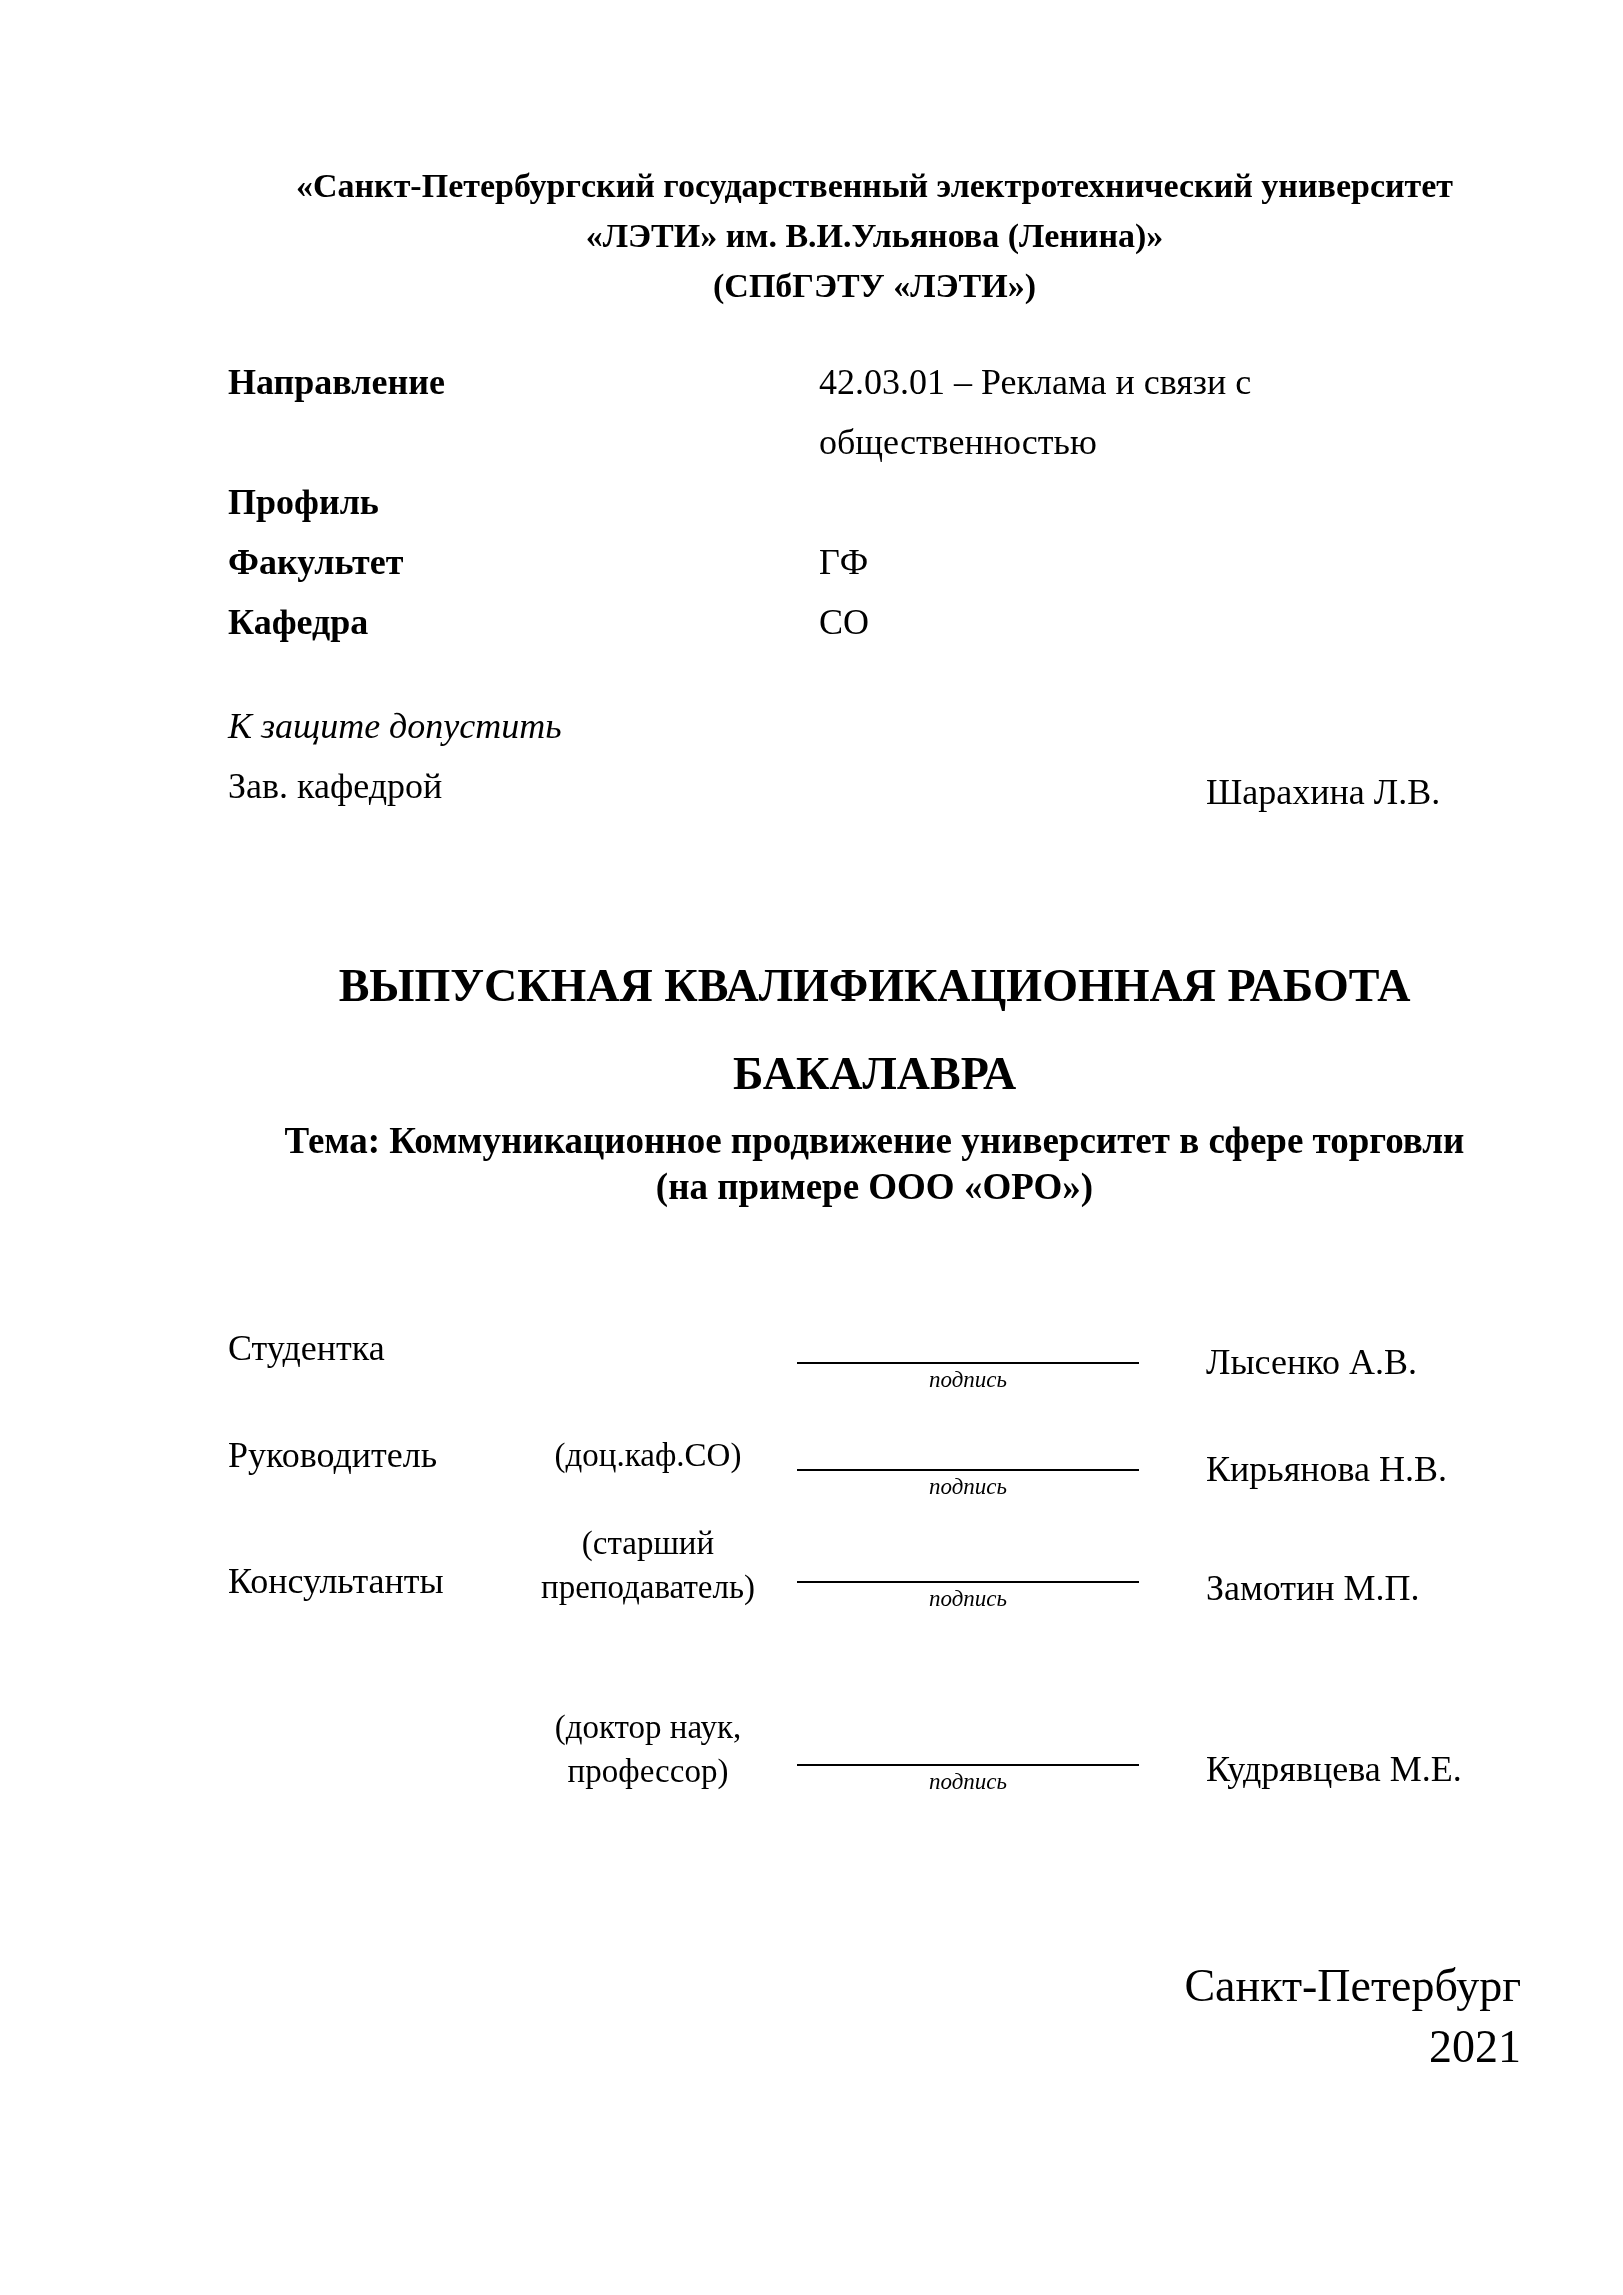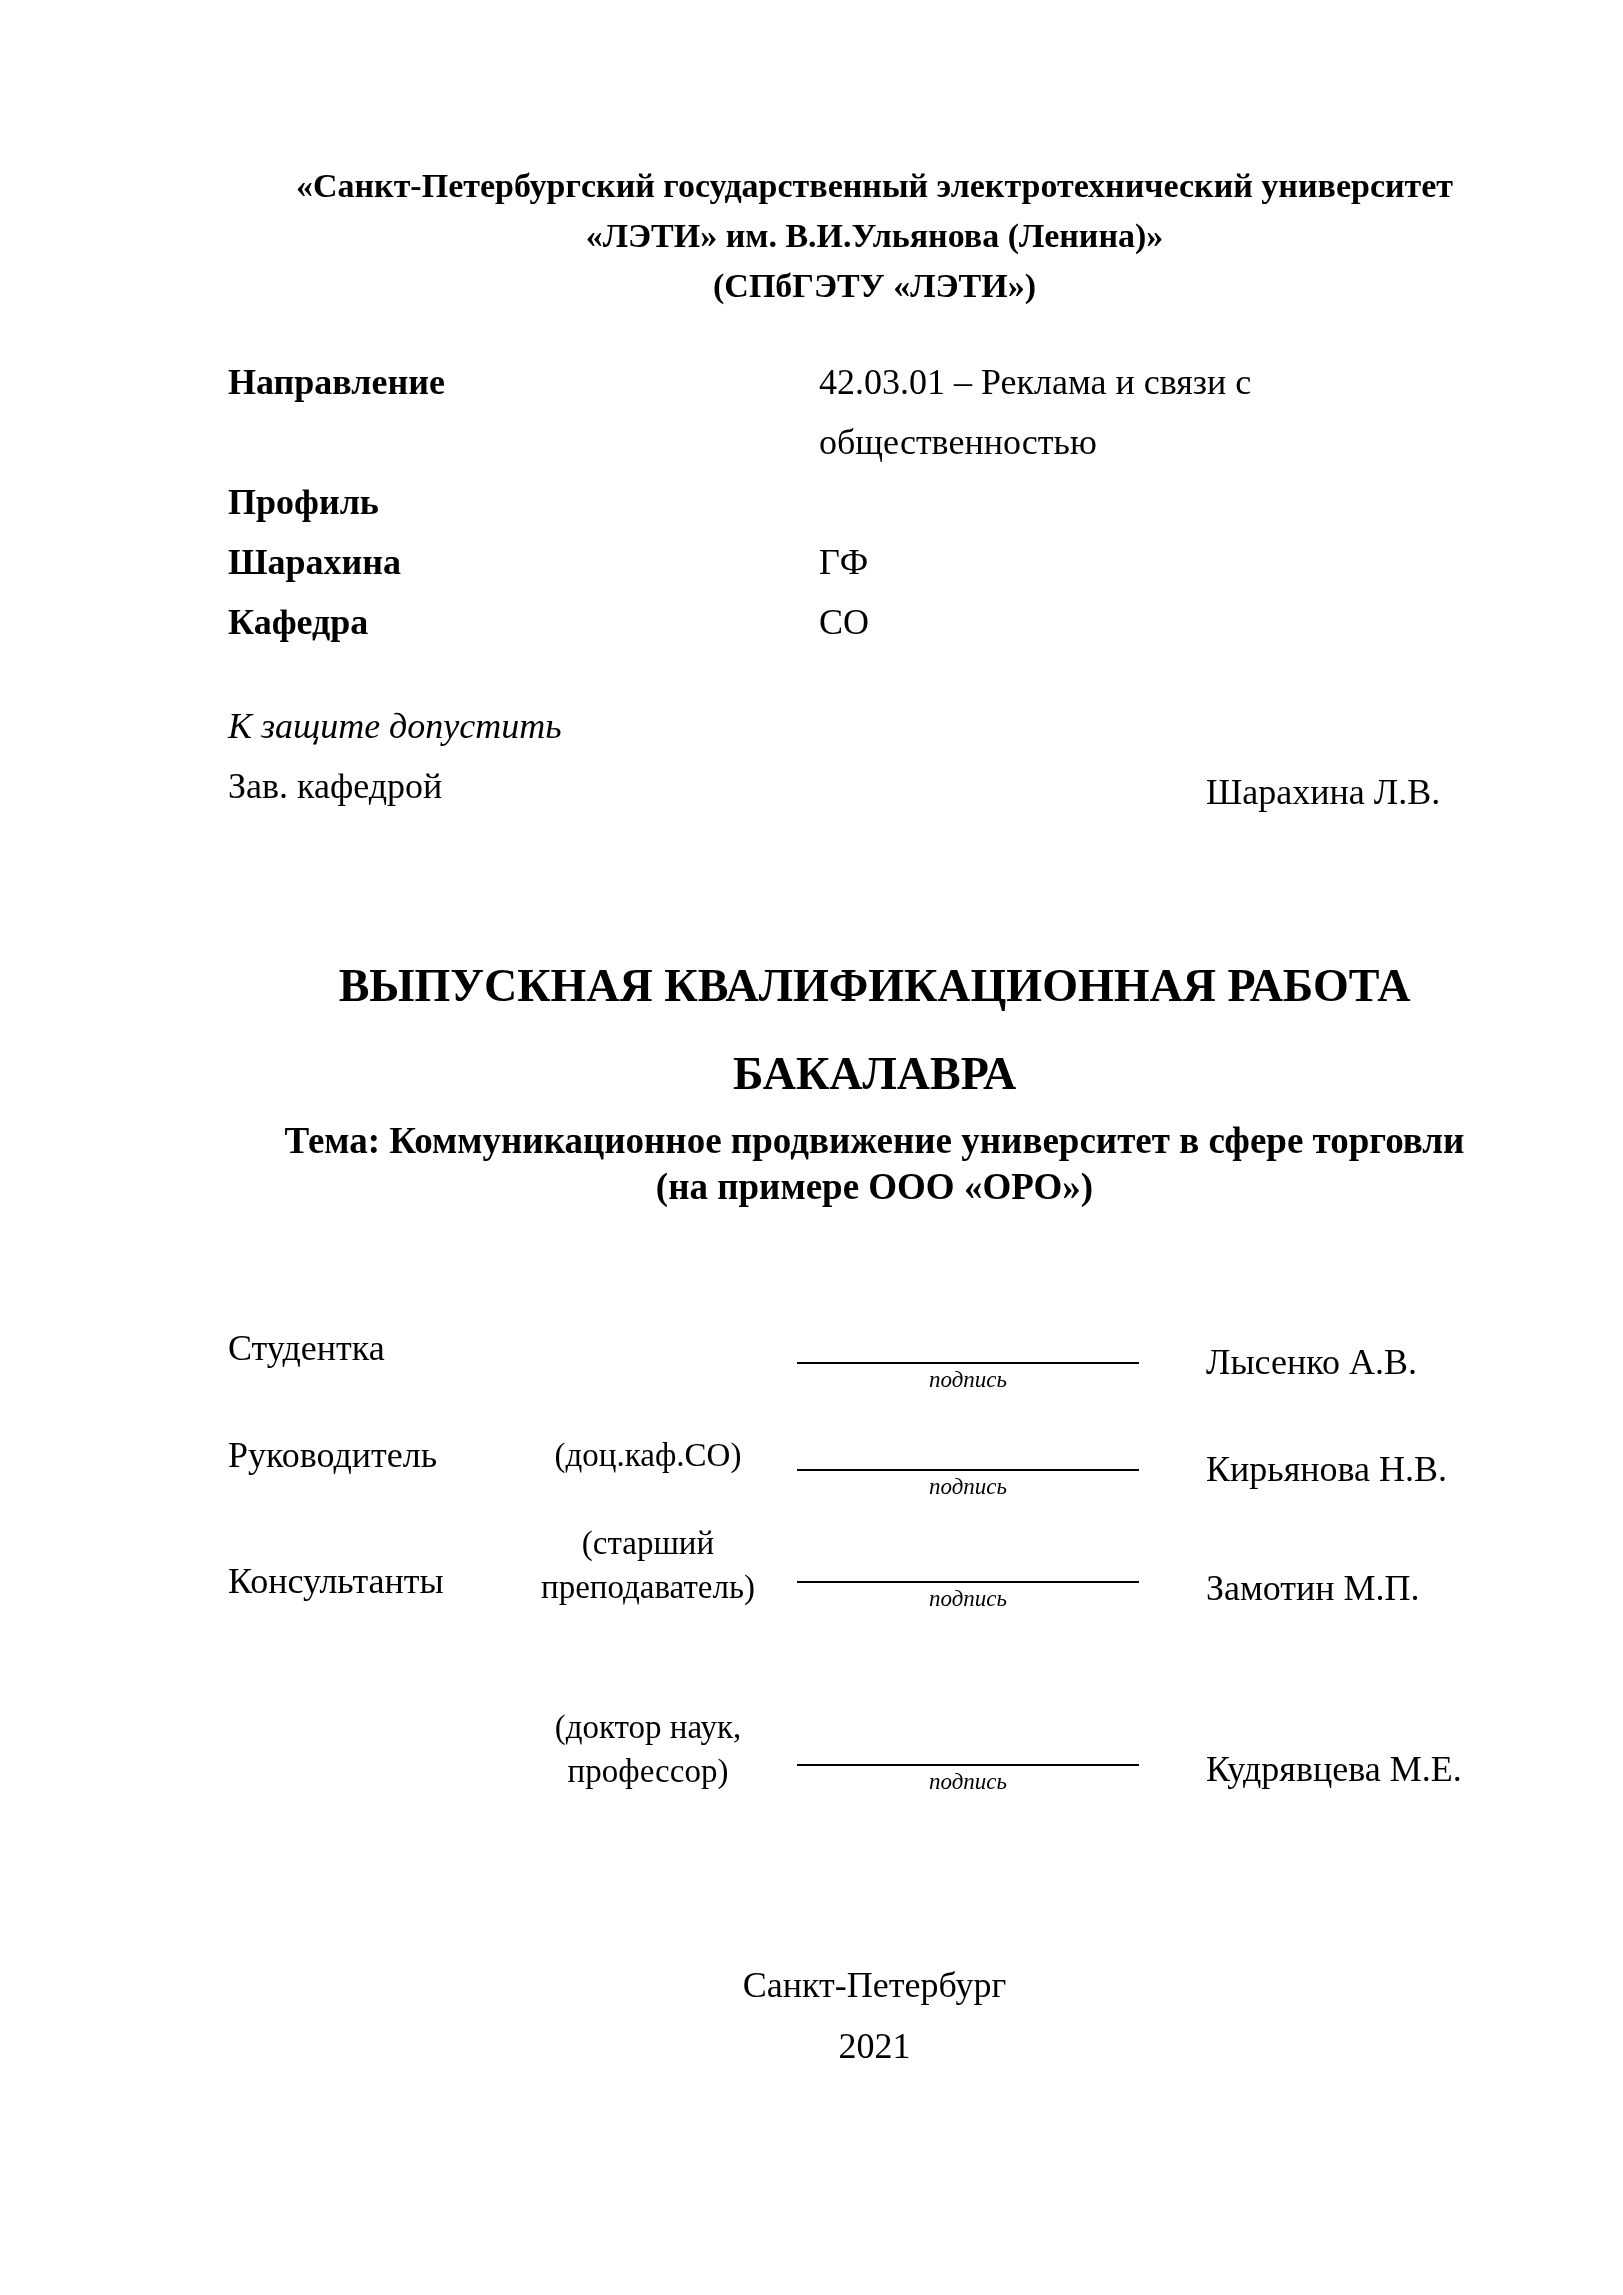--- a/index.html
+++ b/index.html
@@ -112,22 +112,22 @@
   .row-consult1 .sig-role { padding-top: 38px; }
   .row-consult1 .sig-name { padding-top: 31px; }
   .row-consult1 .sig-line { height: 60px; }
   .row-consult2 { margin-top: 91px; }
   .row-consult2 .sig-name { padding-top: 28px; }
   .row-consult2 .sig-line { height: 59px; }
 
   
   .footer {
     margin-top: 158px;
-    text-align: center;
-    font-size: 36px;
+    text-align: right;
+    font-size: 46px;
     line-height: 61px;
   }
 </style>
 </head>
 <body>
 
 <div class="page">
   <div class="content">
 
     <div class="doc-header">
@@ -141,21 +141,21 @@
         <div class="field-label">Направление</div>
         <div class="field-value">
           <div>42.03.01 – Реклама и связи с</div>
           <div>общественностью</div>
         </div>
       </div>
       <div class="field-row">
         <div class="field-label">Профиль</div>
       </div>
       <div class="field-row">
-        <div class="field-label">Шарахина</div>
+        <div class="field-label">Факультет</div>
         <div class="field-value">ГФ</div>
       </div>
       <div class="field-row">
         <div class="field-label">Кафедра</div>
         <div class="field-value">СО</div>
       </div>
     </div>
 
     <div class="admit-note">К защите допустить</div>
     <div class="head-row">

